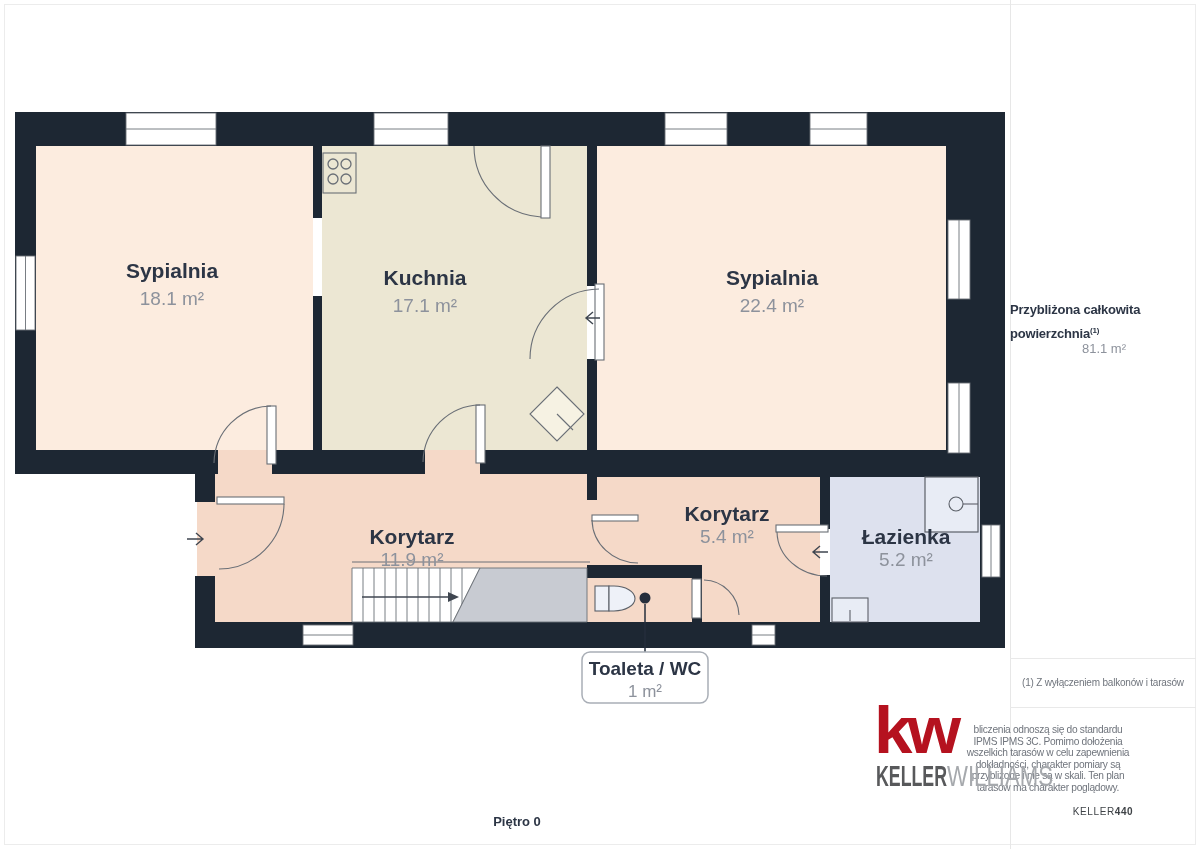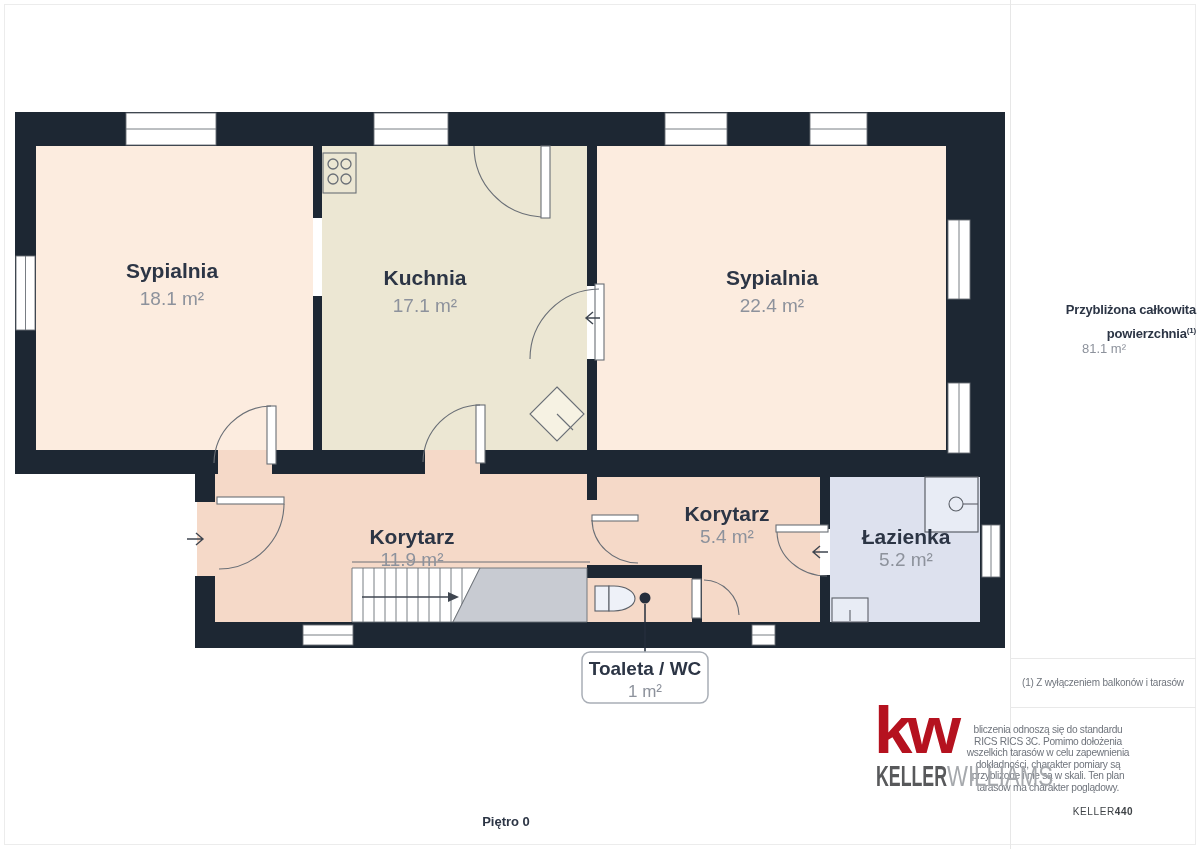--- a/index.html
+++ b/index.html
@@ -7,33 +7,33 @@
          font-family:"Liberation Sans",sans-serif;}
   .frame{position:absolute;inset:4px;border:1px solid #ececec;pointer-events:none;}
   svg text{font-family:"Liberation Sans",sans-serif;}
   .room-name{font-size:21px;font-weight:700;fill:#2c3545;}
   .room-area{font-size:19px;fill:#8d929c;}
   .callout-title{font-size:19px;font-weight:700;fill:#2c3545;}
   .callout-area{font-size:17px;fill:#8d929c;}
   
   .sidebar-divider{position:absolute;left:1010px;top:0;width:1px;height:849px;background:#e7e7e7;}
   .sb-hline{position:absolute;left:1010px;width:186px;height:1px;background:#e9e9e9;}
-  .sb-title{position:absolute;left:1010px;top:299px;width:186px;text-align:right;
+  .sb-title{position:absolute;left:1010px;top:299px;width:186px;text-align:left;
             font-size:13px;font-weight:700;color:#2c3545;line-height:21px;letter-spacing:-.2px;}
   .sb-title sup{font-size:8px;}
   .sb-value{position:absolute;left:1010px;top:341px;width:188px;text-align:center;
             font-size:13px;color:#8d929c;}
   .sb-footnote{position:absolute;left:1010px;top:677px;width:186px;text-align:center;
                font-size:10px;color:#70757d;letter-spacing:-.2px;}
   .sb-disclaimer{position:absolute;left:956px;top:724px;width:184px;text-align:center;
                  font-size:10.2px;line-height:11.6px;color:#70757d;letter-spacing:-.3px;}
   .sb-giraffe{position:absolute;left:1010px;top:806px;width:186px;text-align:center;
               font-size:10px;color:#3f4347;letter-spacing:.6px;}
   .sb-giraffe .g-bold{font-weight:700;}
-  .floor-label{position:absolute;left:1px;top:814px;width:1010px;text-align:center;
+  .floor-label{position:absolute;left:12px;top:814px;width:1010px;text-align:center;
                font-size:13px;font-weight:700;color:#2c3545;}
   .kw-logo{position:absolute;left:872px;top:696px;width:210px;height:100px;}
 </style>
 </head>
 <body>
 
 <div id="stage">
   <div class="frame"></div>
 
   <svg width="1010" height="849" viewBox="0 0 1010 849" style="position:absolute;left:0;top:0">
@@ -198,21 +198,21 @@
   <div class="sb-title">
     <span>Przybliżona całkowita</span><br>
     <span>powierzchnia</span><sup>(1)</sup>
   </div>
   <div class="sb-value">81.1 m²</div>
 
   <div class="sb-footnote">(1) Z wyłączeniem balkonów i tarasów</div>
 
   <div class="sb-disclaimer">
     <div>bliczenia odnoszą się do standardu</div>
-    <div>RICS RICS 3C. Pomimo dołożenia</div>
+    <div>IPMS IPMS 3C. Pomimo dołożenia</div>
     <div>wszelkich tarasów w celu zapewnienia</div>
     <div>dokładności, charakter pomiary są</div>
     <div>przybliżone i nie są w skali. Ten plan</div>
     <div>tarasów ma charakter poglądowy.</div>
   </div>
 
   <div class="sb-giraffe">
     <span>KELLER</span><span class="g-bold">440</span>
   </div>
 

